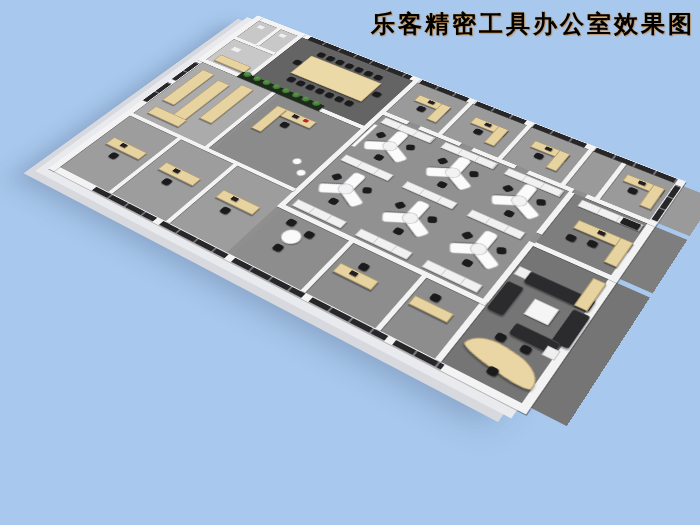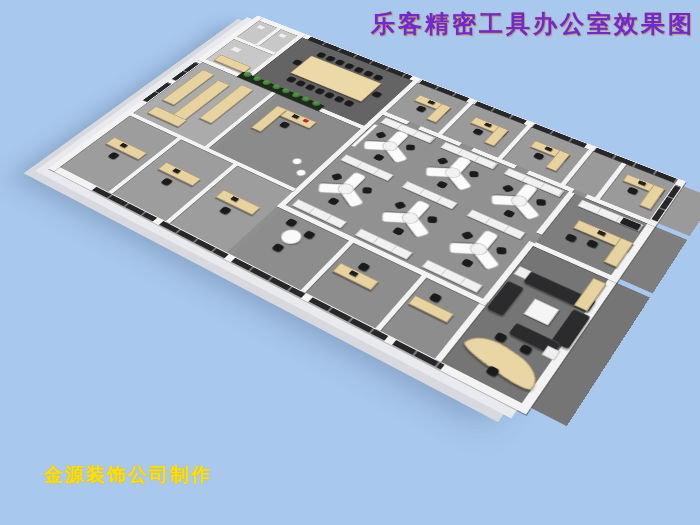--- a/index.html
+++ b/index.html
@@ -40,21 +40,21 @@
   .ydesk{width:56px;height:56px;}
   .ywing{left:21px;top:1px;width:14px;height:27px;background:#fbfbfb;border:1px solid #c6c6ca;
          border-radius:4px 4px 2px 2px;box-shadow:1px 1px 1px rgba(0,0,0,.3);transform-origin:50% 100%;}
   .ycenter{left:20px;top:20px;width:16px;height:16px;border-radius:50%;background:#f2f2f3;border:1px solid #c6c6ca;}
   .ychair{left:23.5px;top:23.5px;width:9px;height:9px;background:#1b1b1d;border-radius:3px;transform-origin:50% 50%;}
 
   
   .title{
     position:absolute;top:8px;right:5px;
     font-family:"DejaVu Serif",serif;font-weight:bold;font-size:24px;letter-spacing:3px;
-    color:#6d28d9;text-shadow:0 0 1px #e08900,1px 1px 1px rgba(200,90,0,.45);
+    color:#000000;text-shadow:0 0 1px #e08900,1px 1px 1px rgba(200,90,0,.45);
     white-space:nowrap;
   }
   .credit{
     position:absolute;left:44px;top:462px;
     font-family:"DejaVu Serif",serif;font-weight:bold;font-size:19px;letter-spacing:2px;
     color:#ffe100;text-shadow:0 0 1px #e0a800;
     white-space:nowrap;
   }
 </style>
 </head>
@@ -267,14 +267,13 @@
       <div class="desk" style="left: 320px; top: 284px; width: 42px; height: 13px;"></div>
       <div class="chair" style="left: 336px; top: 272px;"></div>
       <div class="darkbit" style="left: 334px; top: 286px; width: 7px; height: 5px;"></div>
       <div class="desk" style="left: 398px; top: 280px; width: 40px; height: 12px;"></div>
       <div class="chair" style="left: 410px; top: 268px;"></div>
       <div class="side" style="left: 14px; top: 14px; width: 10px; height: 8px;"></div>
       <div class="side" style="left: 46px; top: 14px; width: 10px; height: 8px;"></div>
       <div class="side" style="left: 18px; top: 66px; width: 12px; height: 9px;"></div>
     </div>
   <div class="title">乐客精密工具办公室效果图</div>
-  <div class="credit">金源装饰公司制作</div>
 </div>
 
 </body></html>

